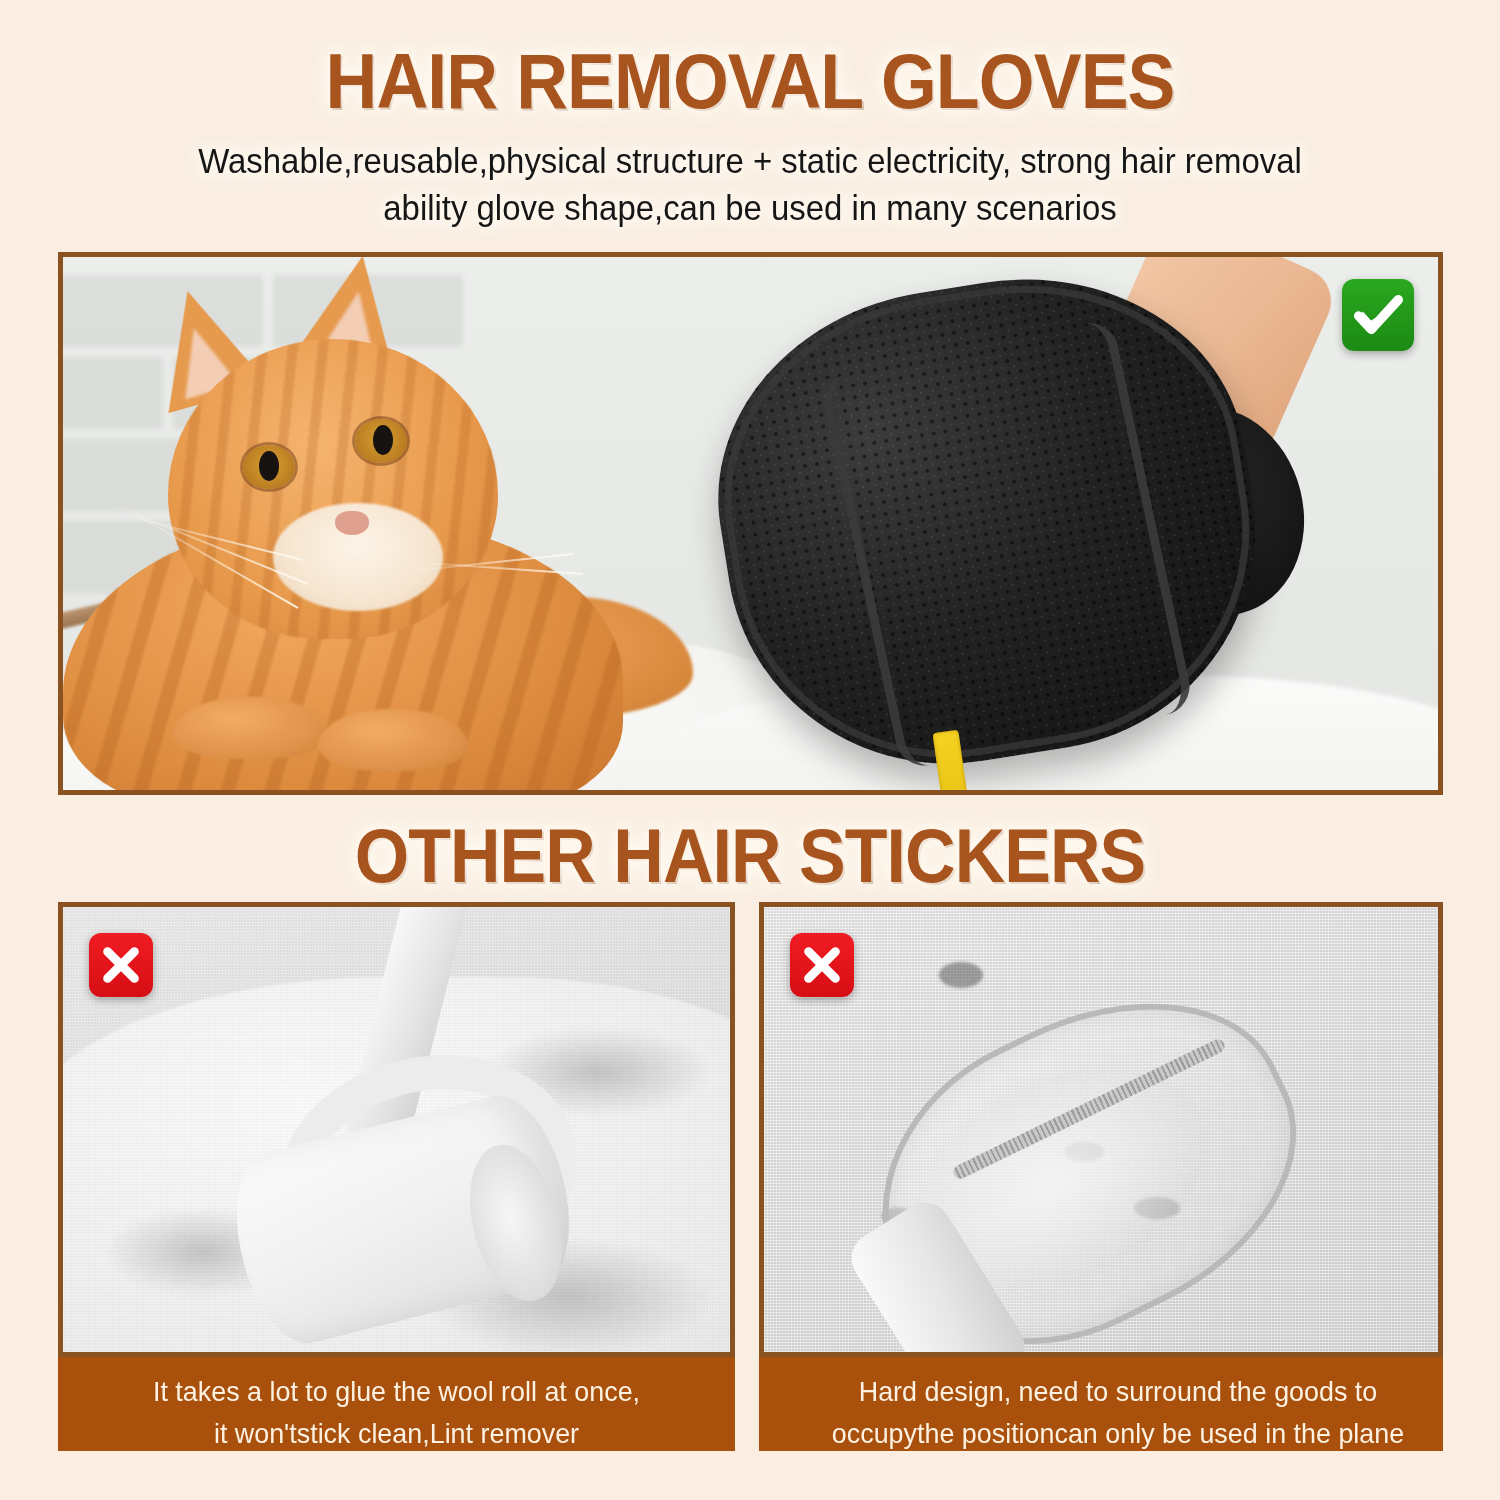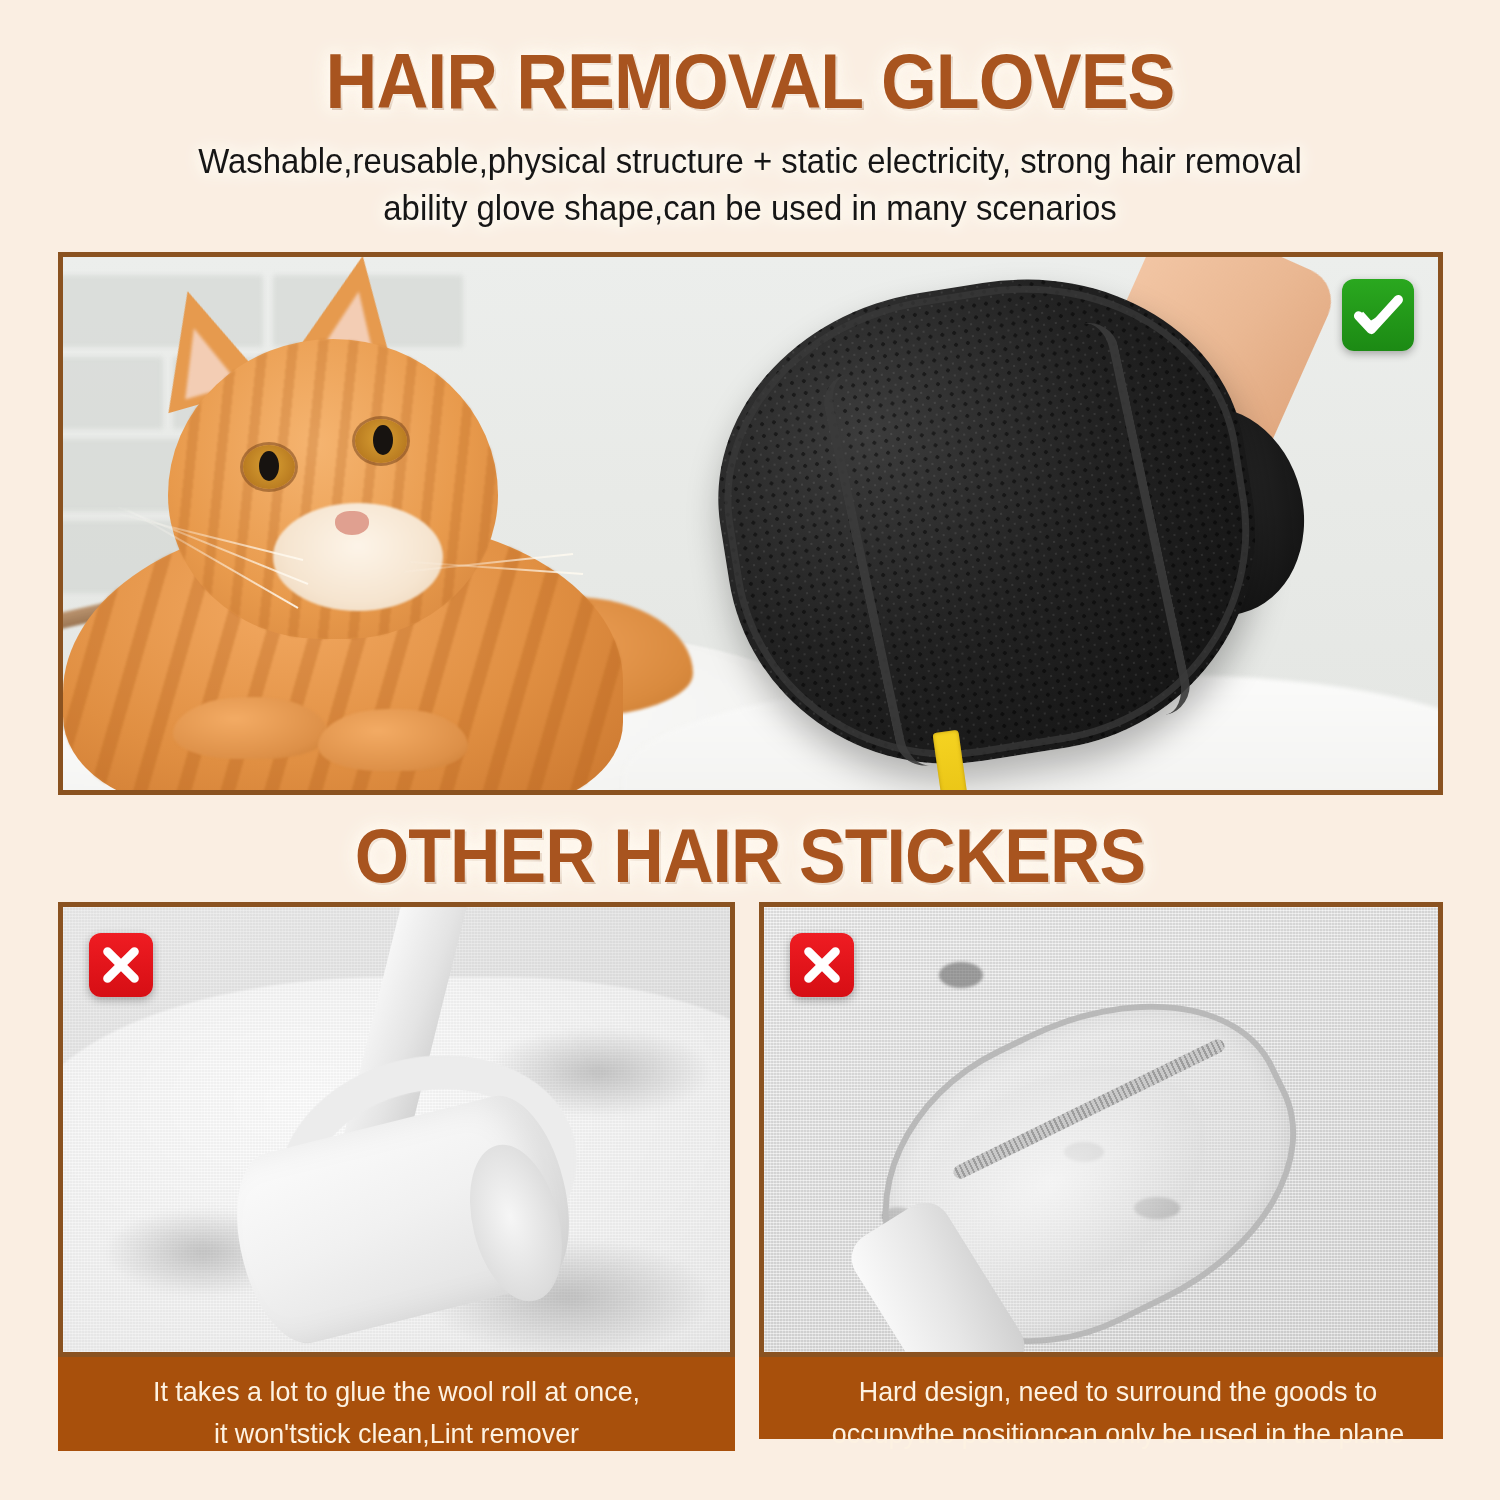--- a/index.html
+++ b/index.html
@@ -352,21 +352,21 @@
     background:#a8500c;
     color:#fdf2e2;
     text-align:center;
     font-size:28px;
     line-height:1.5;
     padding:14px 10px 16px;
     transform-origin:center;
   }
   .caption span { display:block; transform:scaleX(.96); }
   #caption-roller { left:58px;  top:1357px; width:677px; height:94px; }
-  #caption-blade  { left:759px; top:1357px; width:684px; height:82px;padding-left:44px; }
+  #caption-blade  { left:759px; top:1357px; width:684px; height:94px;padding-left:44px; }
 </style>
 </head>
 <body>
 
 <h1 class="headline" id="title-main">HAIR REMOVAL GLOVES</h1>
 
 <div class="subtitle">
   <span>Washable,reusable,physical structure + static electricity, strong hair removal</span>
   <span>ability glove shape,can be used in many scenarios</span>
 </div>

